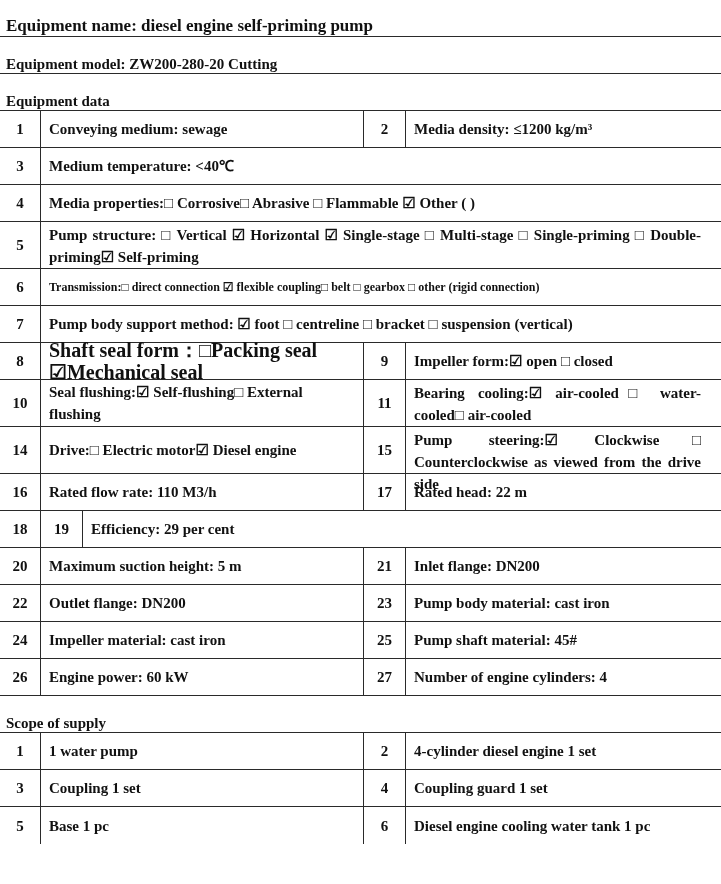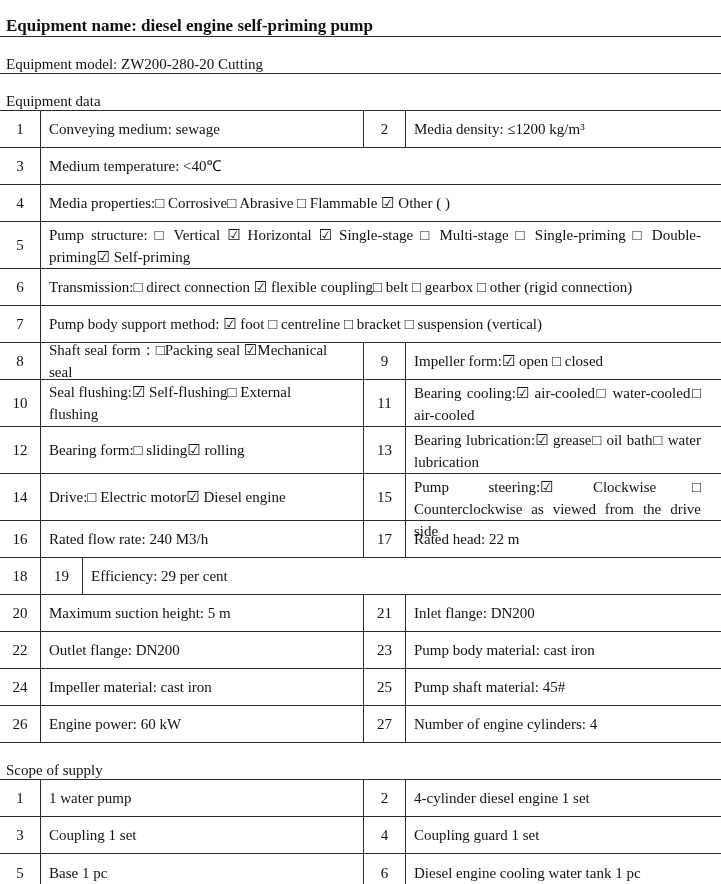--- a/index.html
+++ b/index.html
@@ -1,18 +1,18 @@
 <!DOCTYPE html>
 <html><head>
 <meta charset="utf-8">
 <style>
   html, body { margin: 0; padding: 0; background: #ffffff; }
   body { width: 721px; height: 884px; overflow: hidden; font-family: "Liberation Serif", serif; color: #111; }
   .doc { position: relative; width: 721px; }
-  .row { position: relative; width: 721px; border-bottom: 1.5px solid #2a2a2a; box-sizing: border-box; display: flex; }
+  .row { position: relative; width: 721px; border-bottom: 1.5px solid #2a2a2a; box-sizing: border-box; display: flex; font-weight: bold; }
   .full { padding-left: 6px; align-items: flex-end; font-size: 15px; }
   .title { height: 37px; font-weight: bold; font-size: 17px; }
   .plain { height: 37px; }
   .cell { box-sizing: border-box; display: flex; align-items: center; font-size: 15px; line-height: 22px; }
   .num { width: 41px; justify-content: center; border-right: 1.5px solid #2a2a2a; }
   .txt { padding-left: 8px; padding-right: 20px; }
   .wide { width: 680px; }
   .half { width: 323px; border-right: 1.5px solid #2a2a2a; }
   .num2 { width: 42px; justify-content: center; border-right: 1.5px solid #2a2a2a; }
   .half2 { width: 315px; text-align: justify; }
@@ -52,59 +52,53 @@
     <div class="cell txt wide">Media properties:□ Corrosive□ Abrasive □ Flammable ☑ Other ( )</div>
   </div>
 
   <div class="row h47">
     <div class="cell num">5</div>
     <div class="cell txt wide justify">Pump structure: □ Vertical ☑ Horizontal ☑ Single-stage □ Multi-stage □ Single-priming □ Double-priming☑ Self-priming</div>
   </div>
 
   <div class="row h37">
     <div class="cell num">6</div>
-    <div class="cell txt wide" style="font-size:15px;">Transmission:□ direct connection ☑ flexible coupling□ belt □ gearbox □ other (rigid connection)</div>
+    <div class="cell txt wide" style="font-size:12px;">Transmission:□ direct connection ☑ flexible coupling□ belt □ gearbox □ other (rigid connection)</div>
   </div>
 
   <div class="row h37">
     <div class="cell num">7</div>
     <div class="cell txt wide">Pump body support method: ☑ foot □ centreline □ bracket □ suspension (vertical)</div>
   </div>
 
   <div class="row h37">
     <div class="cell num">8</div>
-    <div class="cell txt half" style="font-size:15px;">Shaft seal form：□Packing seal ☑Mechanical seal</div>
+    <div class="cell txt half" style="font-size:20px;">Shaft seal form：□Packing seal ☑Mechanical seal</div>
     <div class="cell num2">9</div>
     <div class="cell txt half2">Impeller form:☑ open □ closed</div>
   </div>
 
   <div class="row h47">
     <div class="cell num">10</div>
     <div class="cell txt half">Seal flushing:☑ Self-flushing□ External flushing</div>
     <div class="cell num2">11</div>
     <div class="cell txt half2 justify">Bearing cooling:☑ air-cooled□ water-cooled□ air-cooled</div>
   </div>
 
-  <div class="row h47">
-    <div class="cell num">12</div>
-    <div class="cell txt half">Bearing form:□ sliding☑ rolling</div>
-    <div class="cell num2">13</div>
-    <div class="cell txt half2 justify">Bearing lubrication:☑ grease□ oil bath□ water lubrication</div>
-  </div>
 
   <div class="row h47">
     <div class="cell num">14</div>
     <div class="cell txt half">Drive:□ Electric motor☑ Diesel engine</div>
     <div class="cell num2">15</div>
     <div class="cell txt half2 justify">Pump steering:☑ Clockwise□ Counterclockwise as viewed from the drive side</div>
   </div>
 
   <div class="row h37">
     <div class="cell num">16</div>
-    <div class="cell txt half">Rated flow rate: 240 M3/h</div>
+    <div class="cell txt half">Rated flow rate: 110 M3/h</div>
     <div class="cell num2">17</div>
     <div class="cell txt half2">Rated head: 22 m</div>
   </div>
 
   <div class="row h37">
     <div class="cell num">18</div>
     <div class="cell num2">19</div>
     <div class="cell txt half2">Efficiency: 29 per cent</div>
   </div>
 

